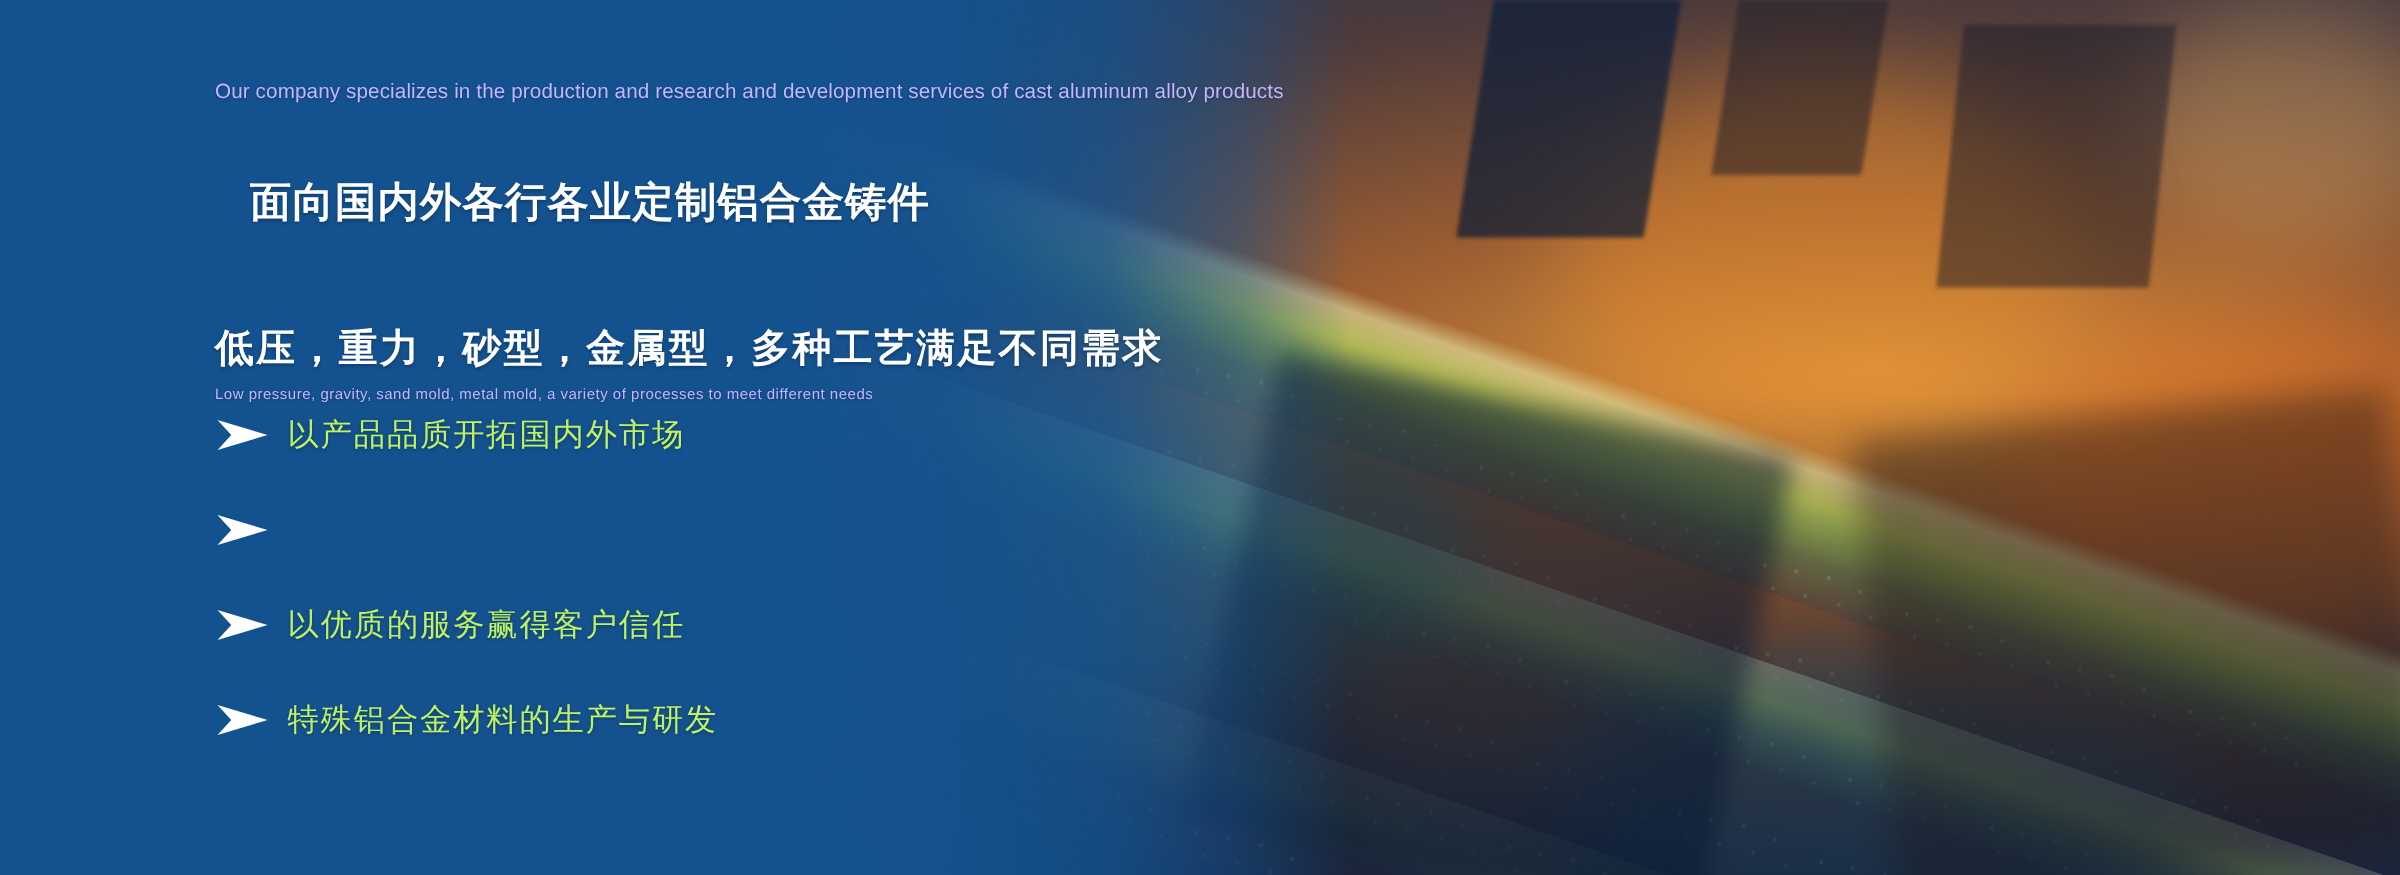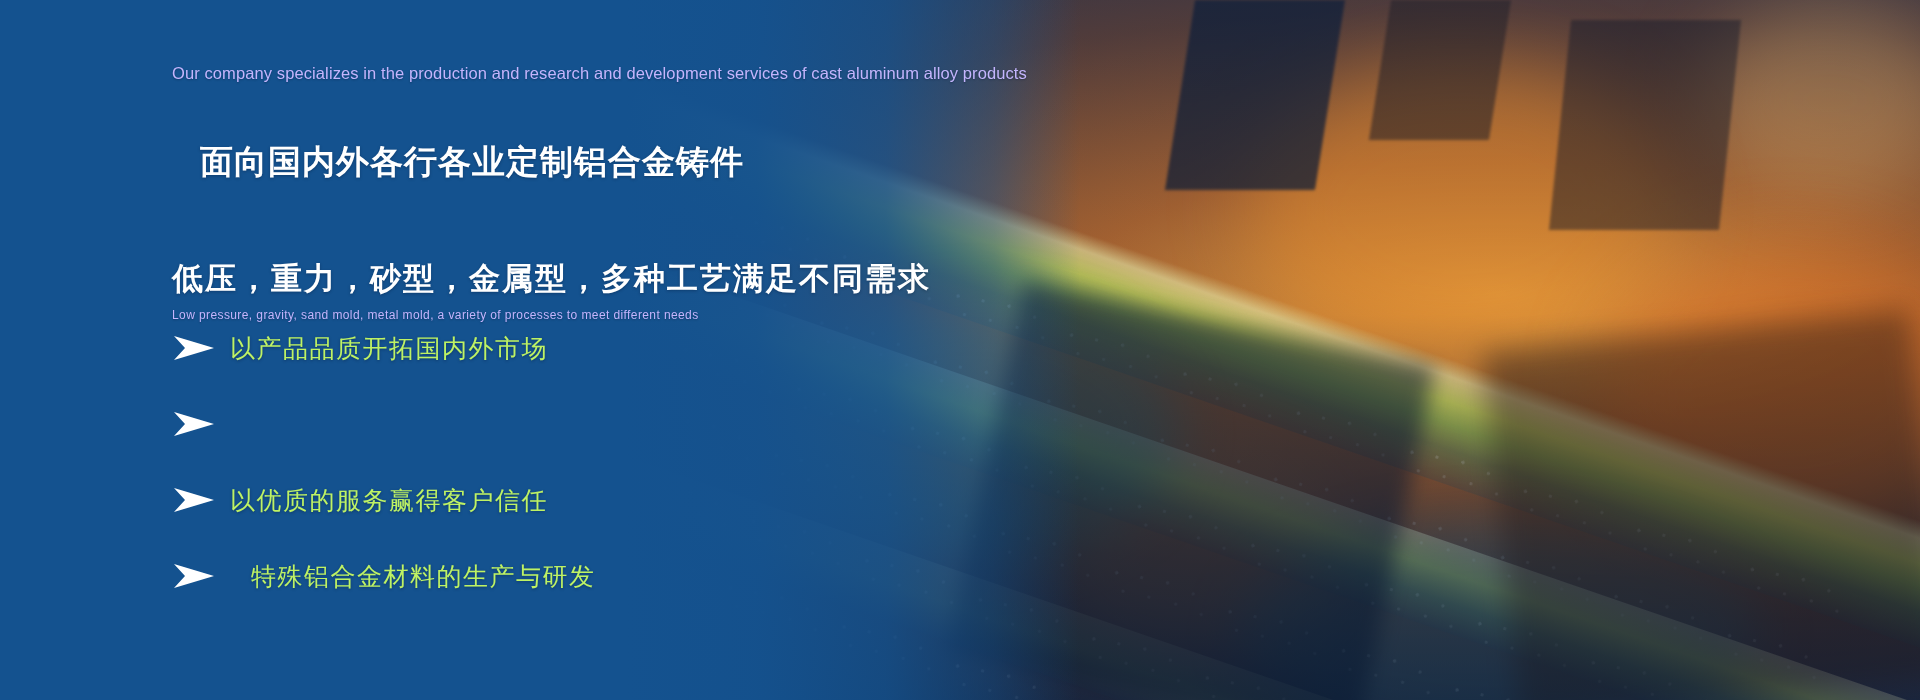--- a/index.html
+++ b/index.html
@@ -117,21 +117,21 @@
   .block2{position:absolute;left:172px;top:142px;margin-left:28px;}
   .block2 .h-en{margin-top:16px;}
   .block3{position:absolute;left:172px;top:216px;}
   .block3 .h-cn{font-size:31px;letter-spacing:2px;margin-top:44px;}
   .block3 .h-en{margin-top:11px;font-size:12px;letter-spacing:.4px;}
 
   .bullets{position:absolute;left:172px;top:320px;}
   .bullet{
     display:flex;align-items:center;height:56px;margin-bottom:20px;
   }
-  .bullet:last-child{margin-bottom:0;gap:21px;}
+  .bullet:last-child{margin-bottom:0;}
   .arrow-icon{
     width:44px;height:26px;flex:0 0 44px;margin-right:14px;
     display:block;
   }
   .bullet-label{
     font-size:25px;font-weight:500;color:#bef264;letter-spacing:1.5px;
     text-shadow:0 1px 3px rgba(0,20,50,.4);
     line-height:1;
   }
 </style>

